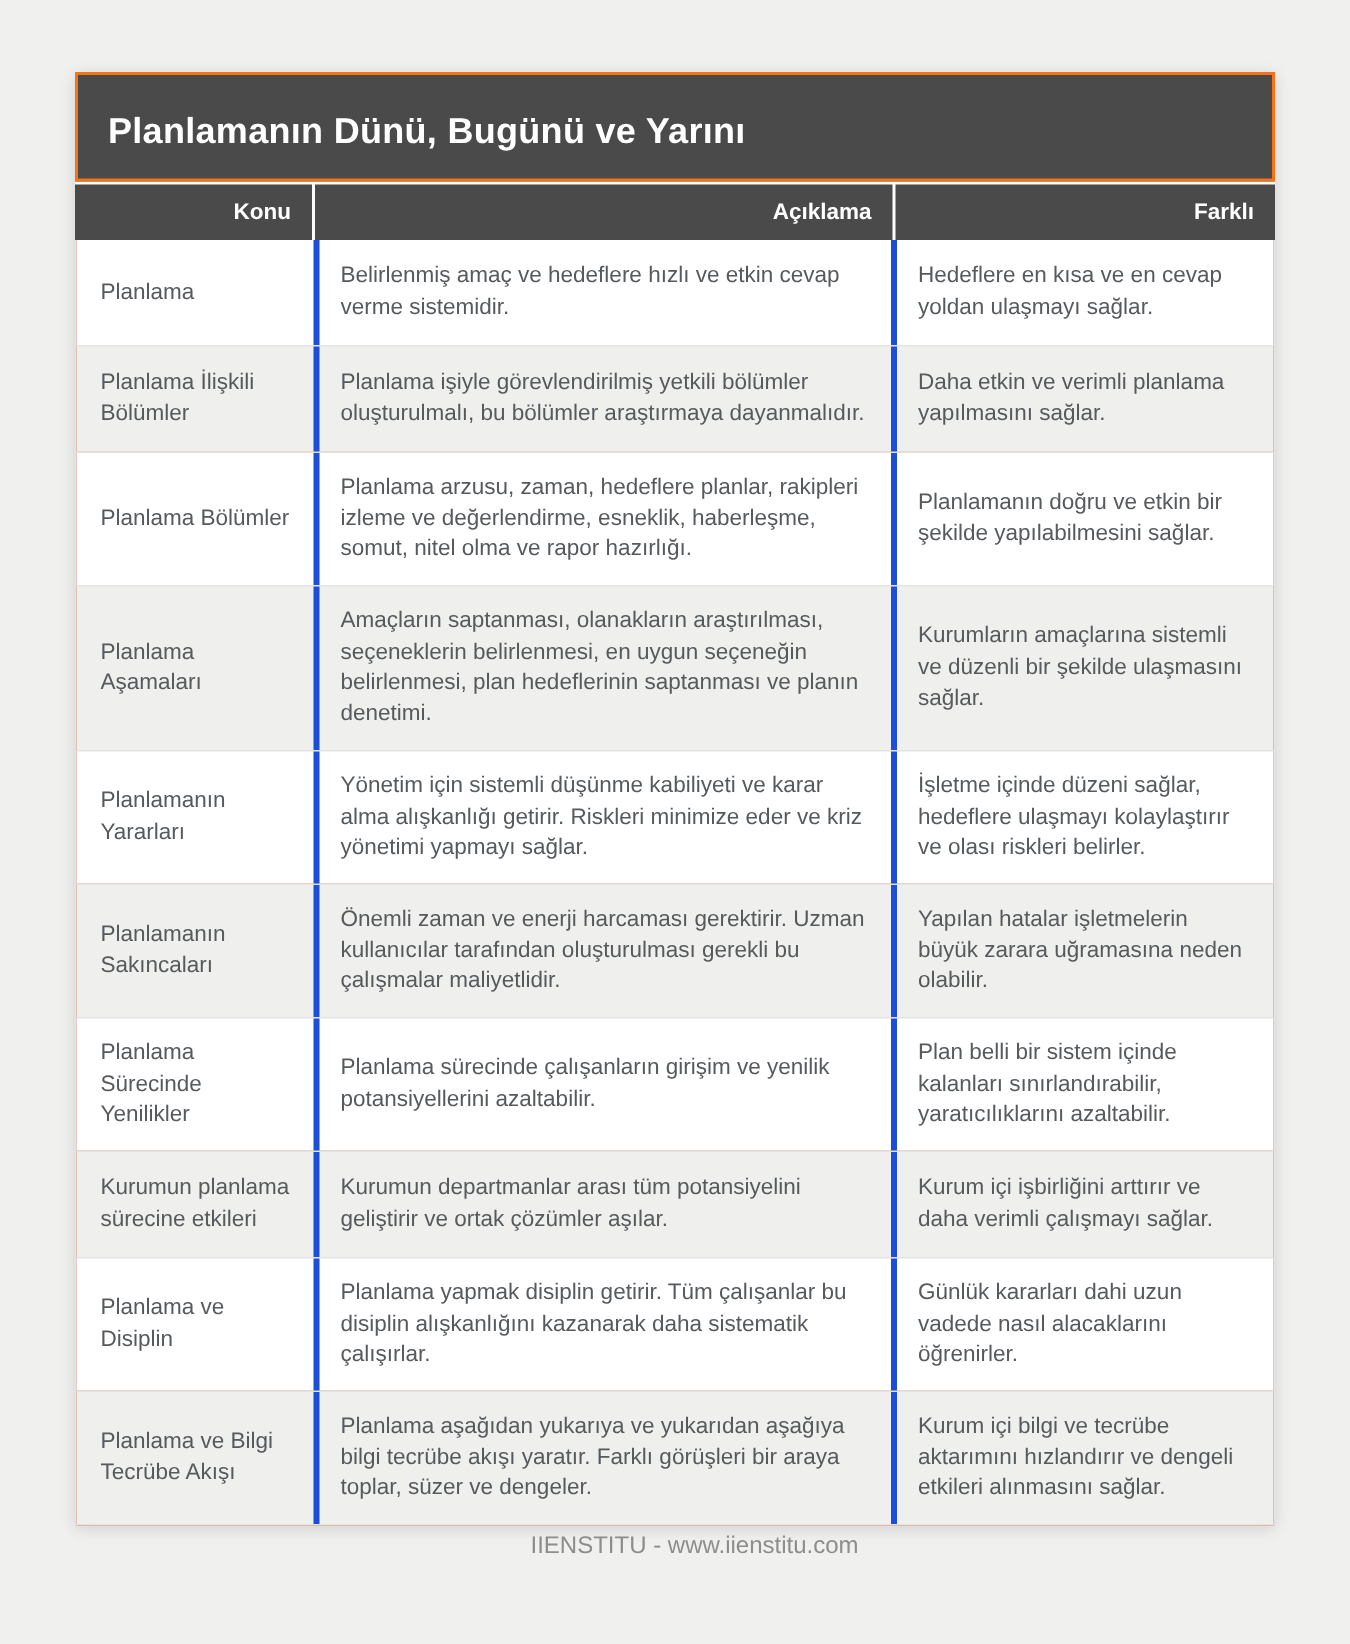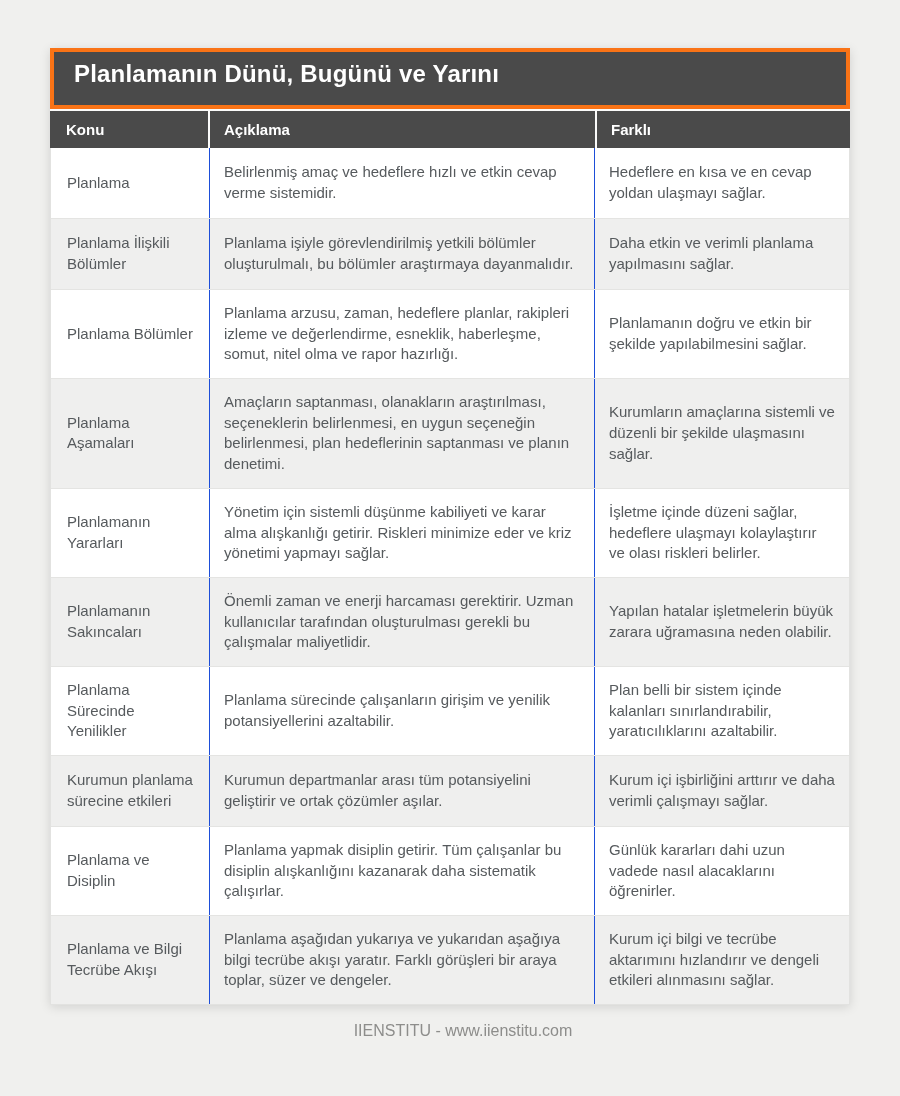--- a/index.html
+++ b/index.html
@@ -17,42 +17,43 @@
   .card {
     position: absolute;
     left: 50px;
     top: 48px;
     width: 800px;
     background: #fbfbfa;
     box-shadow: 0 2px 10px rgba(0,0,0,0.13);
   }
   .title-bar {
     background: #4a4a4a;
-    border: 4px solid #f97316;
+    border: 2px solid #f97316;
     color: #ffffff;
     font-size: 24px;
     font-weight: bold;
     letter-spacing: 0.2px;
-    padding: 8px 20px 17px 20px;
+    padding: 24px 20px 17px 20px;
     box-sizing: border-box;
   }
   .header-row {
     display: grid;
     grid-template-columns: 158px 385px 1fr;
     gap: 2px;
     background: #fbfbfa;
     margin-top: 2px;
   }
   .header-cell {
     background: #4a4a4a;
     color: #ffffff;
     font-size: 15px;
     font-weight: bold;
     padding: 10px 14px;
     box-sizing: border-box;
+    text-align: right;
   }
   .header-cell.first { padding-left: 16px; }
   .tbody {
     border: 1px solid #e2e2e0;
     border-top: none;
     background: #c2410c;
   }
   .trow {
     display: grid;
     grid-template-columns: 158px 385px 1fr;
@@ -64,21 +65,21 @@
   .tcell {
     display: flex;
     align-items: center;
     font-size: 15px;
     line-height: 1.38;
     padding: 13px 14px;
     box-sizing: border-box;
     color: #565a5d;
   }
   .cell-konu { padding-left: 16px; padding-right: 14px; }
-  .cell-aciklama, .cell-onemi { border-left: 1px solid #1d4ed8; }
+  .cell-aciklama, .cell-onemi { border-left: 4px solid #1d4ed8; }
   .footer {
     position: absolute;
     left: 0;
     top: 1022px;
     width: 900px;
     text-align: center;
     font-size: 16px;
     color: #8d8d8b;
     margin-left: 13px;
   }

